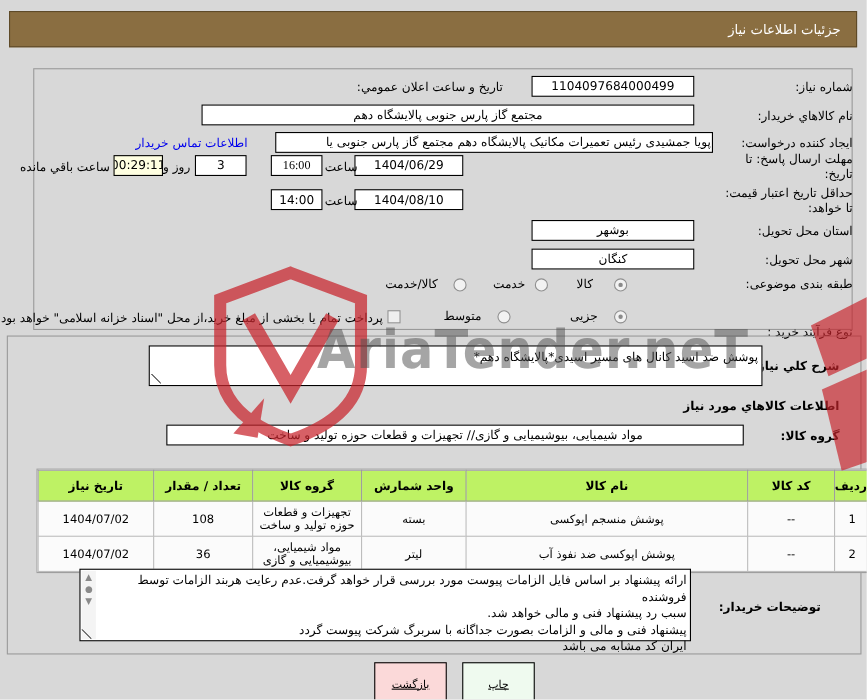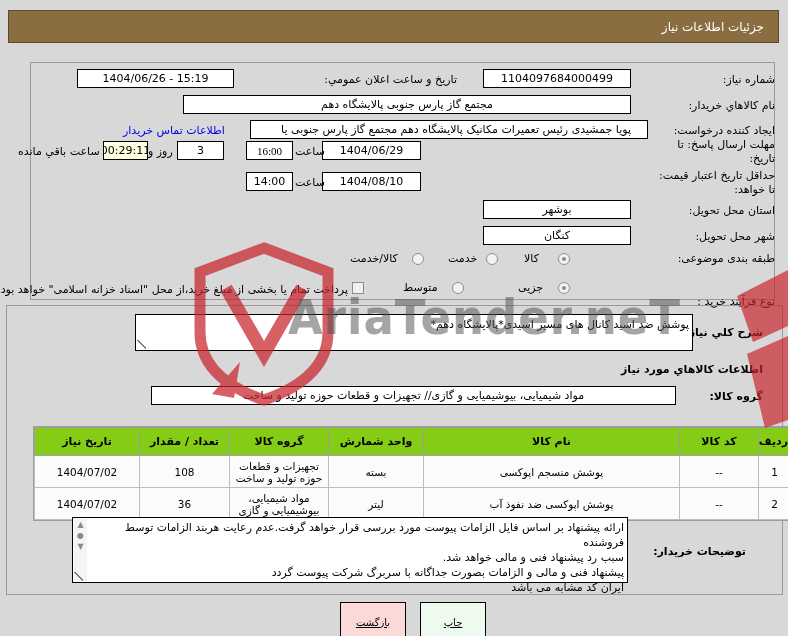--- a/index.html
+++ b/index.html
@@ -17,21 +17,21 @@
 
   
   .lbl{position:absolute;white-space:nowrap;text-align:right;}
   .lblw{position:absolute;text-align:right;line-height:14px;}
   .b{font-weight:bold;}
 
   
   .inp{position:absolute;background:#fff;border:1px solid #000;box-sizing:border-box;
        height:19px;display:flex;align-items:center;overflow:hidden;}
   .c{justify-content:center;}
-  .r{justify-content:flex-start;padding-right:16px;text-align:center;}
+  .r{justify-content:flex-start;padding-right:1px;text-align:center;}
   .ltr{direction:ltr;}
   .yellow{background:#ffffe1;}
 
   .link{position:absolute;color:#0000ee;white-space:nowrap;cursor:pointer;}
 
   
   .radio{position:absolute;width:12px;height:12px;border-radius:50%;
          border:1px solid #8f8f8f;background:#f2f2f2;box-sizing:border-box;}
   .radio.sel::after{content:"";position:absolute;left:3px;top:3px;width:4px;height:4px;
          border-radius:50%;background:#8a8a8a;}
@@ -44,21 +44,21 @@
   .rsz{position:absolute;left:1px;bottom:1px;width:9px;height:9px;
        background:linear-gradient(45deg,transparent 46%,#777 46%,#777 56%,transparent 56%);}
   .sb{position:absolute;left:1px;top:1px;bottom:1px;width:13px;background:#f4f4f4;
       display:flex;flex-direction:column;align-items:center;color:#8a8a8a;font-size:8px;}
   .sb span{line-height:11px;}
 
   
   .tblwrap{position:absolute;left:33px;top:426px;}
   table{border-collapse:collapse;table-layout:fixed;width:721px;direction:rtl;
         font-size:11px;background:#fbfbfb;}
-  th{background:#84cc16;border:1px solid #9e9e9e;font-weight:bold;height:25px;padding:1px 2px;margin-left:21px;}
+  th{background:#bef264;border:1px solid #9e9e9e;font-weight:bold;height:25px;padding:1px 2px;margin-left:21px;}
   td{border:1px solid #bdbdbd;text-align:center;height:29px;padding:1px 3px;font-size:10.5px;}
   th:nth-child(1),td:nth-child(1){width:27px;}
   th:nth-child(2),td:nth-child(2){width:74px;}
   th:nth-child(3),td:nth-child(3){width:251px;}
   th:nth-child(4),td:nth-child(4){width:90px;}
   th:nth-child(5),td:nth-child(5){width:94px;}
   th:nth-child(6),td:nth-child(6){width:85px;}
   th:nth-child(7),td:nth-child(7){width:100px;}
   .tbl-outer{border:1px solid #9e9e9e;}
 
@@ -85,23 +85,20 @@
     <span>جزئیات اطلاعات نیاز</span>
   </div>
 
   <div class="gb1"></div>
 
   <div class="lbl" style="right:13px;top:73px;">شماره نیاز:</div>
   <div class="inp c ltr" style="left:483px;top:69px;width:148px;">
     <span>1104097684000499</span>
   </div>
   <div class="lbl" style="left:305px;top:73px;width:152px;">تاریخ و ساعت اعلان عمومي:</div>
-  <div class="inp c ltr" style="left:77px;top:69px;width:157px;">
-    <span>1404/06/26 - 15:19</span>
-  </div>
 
   <div class="lbl" style="right:13px;top:99px;">نام کالاهاي خریدار:</div>
   <div class="inp c" style="left:183px;top:95px;width:448px;">
     <span>مجتمع گاز پارس جنوبی  پالایشگاه دهم</span>
   </div>
 
   <div class="lbl" style="right:13px;top:124px;">ایجاد کننده درخواست:</div>
   <div class="inp r" style="left:250px;top:120px;width:398px;">
     <span>پویا جمشیدی رئیس تعمیرات مکانیک پالایشگاه دهم  مجتمع گاز پارس جنوبی  یا</span>
   </div>

